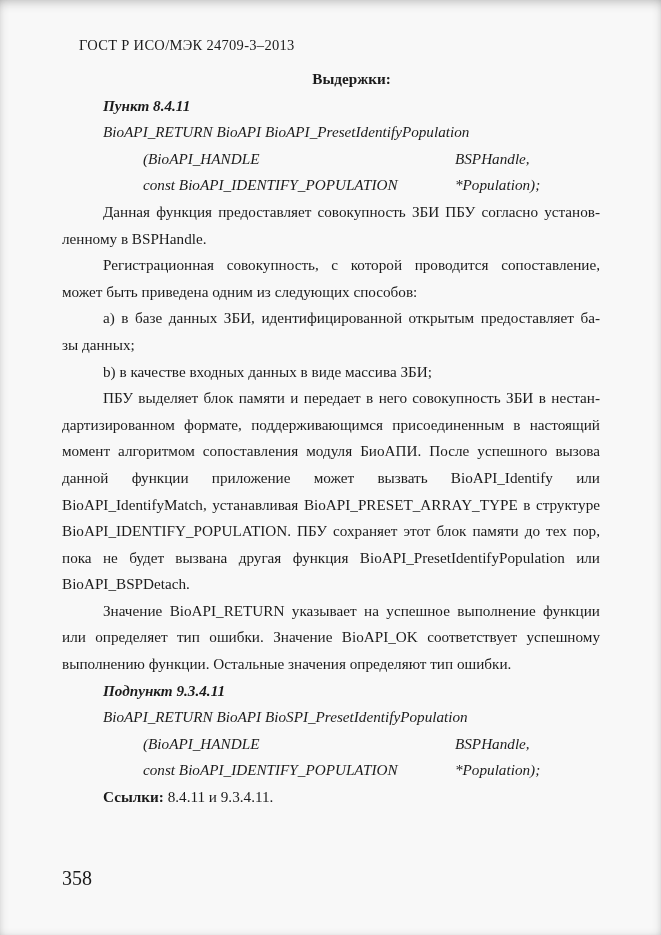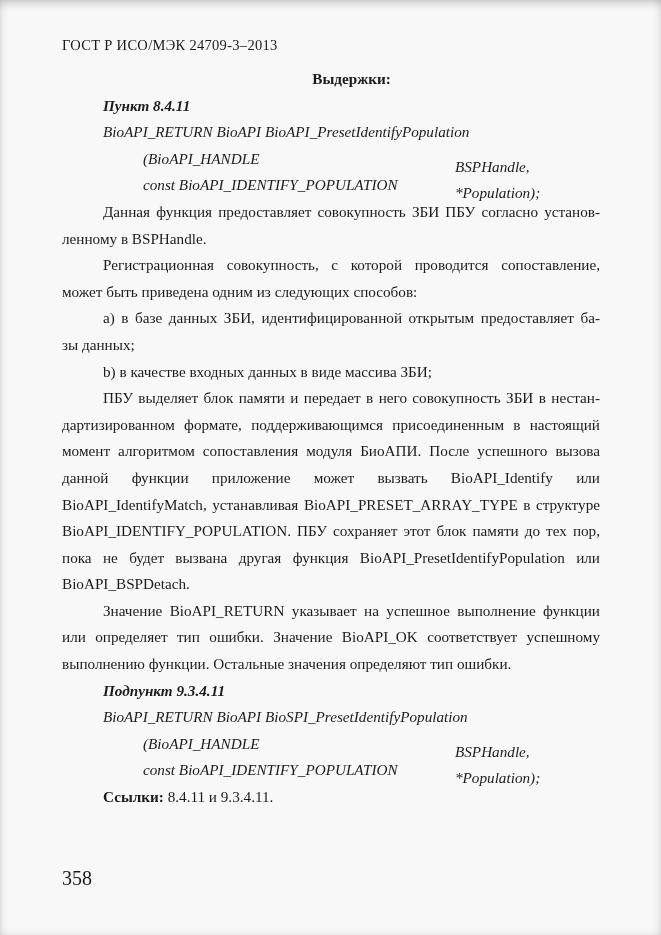--- a/index.html
+++ b/index.html
@@ -26,39 +26,40 @@
     left: 62px;
     top: 36px;
     width: 538px;
   }
   .doc-header {
     font-size: 14.5px;
     line-height: 18px;
     letter-spacing: 0.3px;
     margin-bottom: 12px;
     text-align: left;
+    margin-left: 17px;
   }
   .line {
     font-size: 15.2px;
     height: 26.6px;
     line-height: 26.6px;
     text-align: left;
     position: relative;
     white-space: normal;
   }
   .line.justify {
     text-align: justify;
     text-align-last: justify;
   }
   .line.indent { text-indent: 41px; }
   .line.bold { font-weight: bold; text-align: center; }
   .line.bold-italic { font-weight: bold; font-style: italic; }
   .line.italic { font-style: italic; }
   .line.code2col .code-left { margin-left: 81px; }
-  .line.code2col .code-right { position: absolute; left: 393px; top: 8px; font-style: italic; }
+  .line.code2col .code-right { position: absolute; left: 393px; top: 0; font-style: italic; }
   .line .part-bold { font-weight: bold; }
   .line .part-normal { font-weight: normal; }
   .page-number {
     position: absolute;
     left: 62px;
     top: 868px;
     font-size: 20px;
     line-height: 20px;
   }
 </style>

